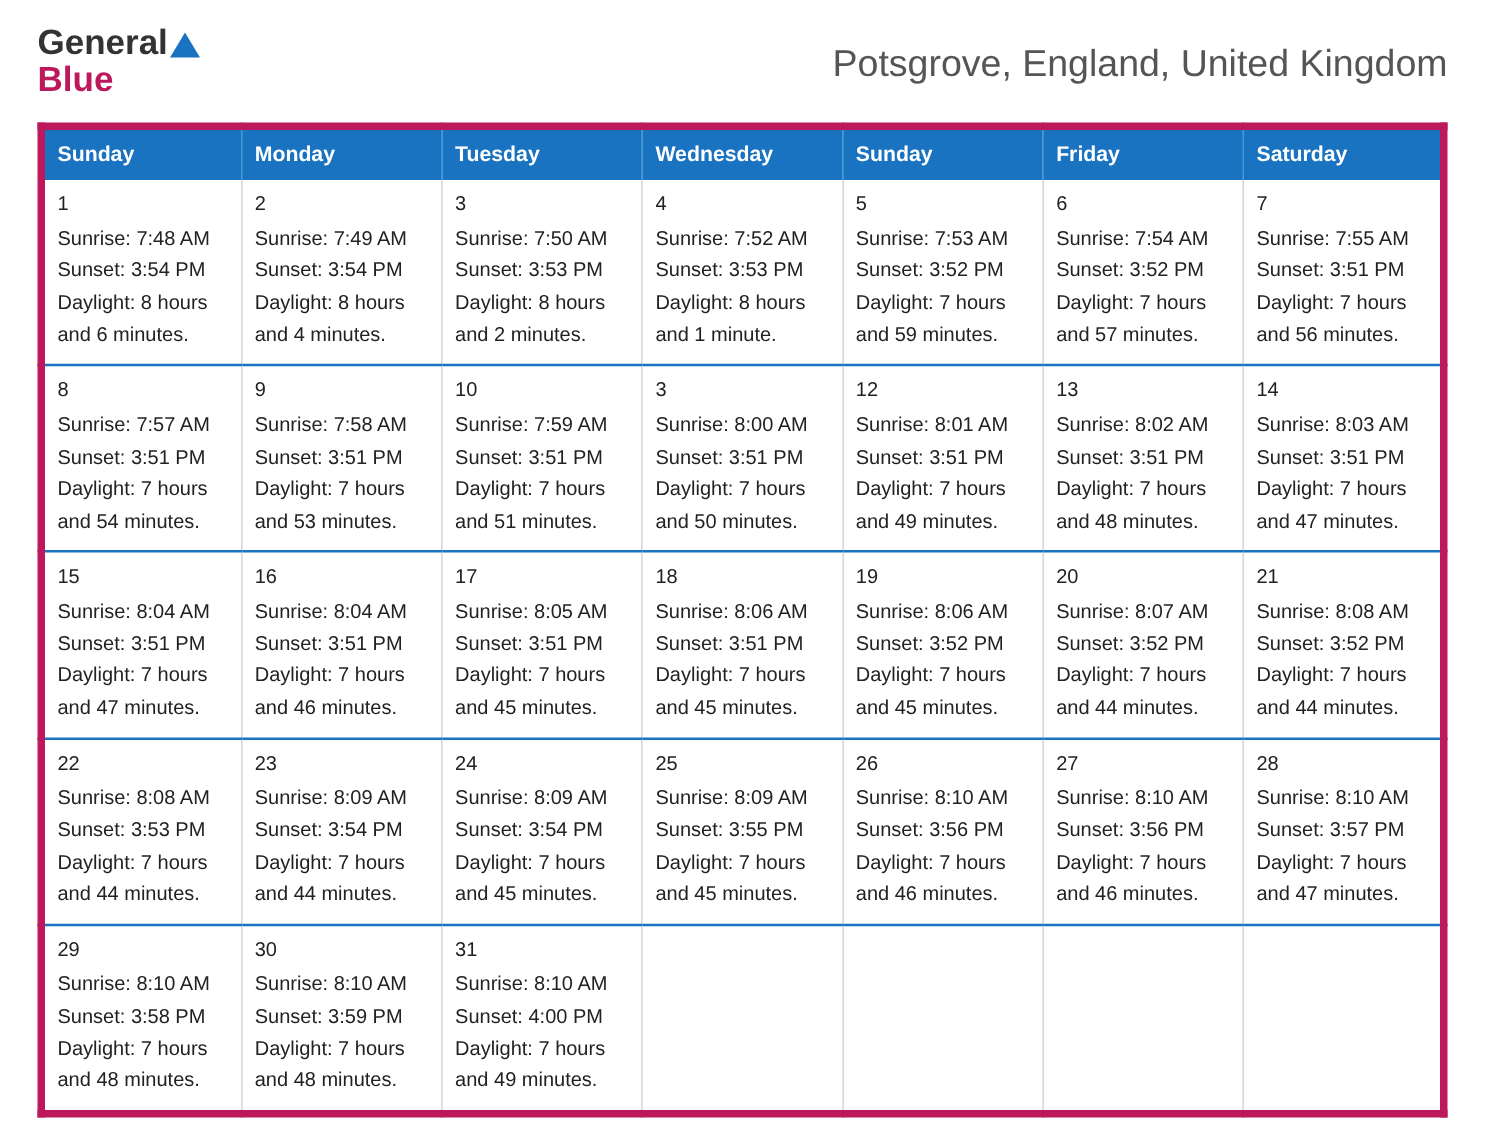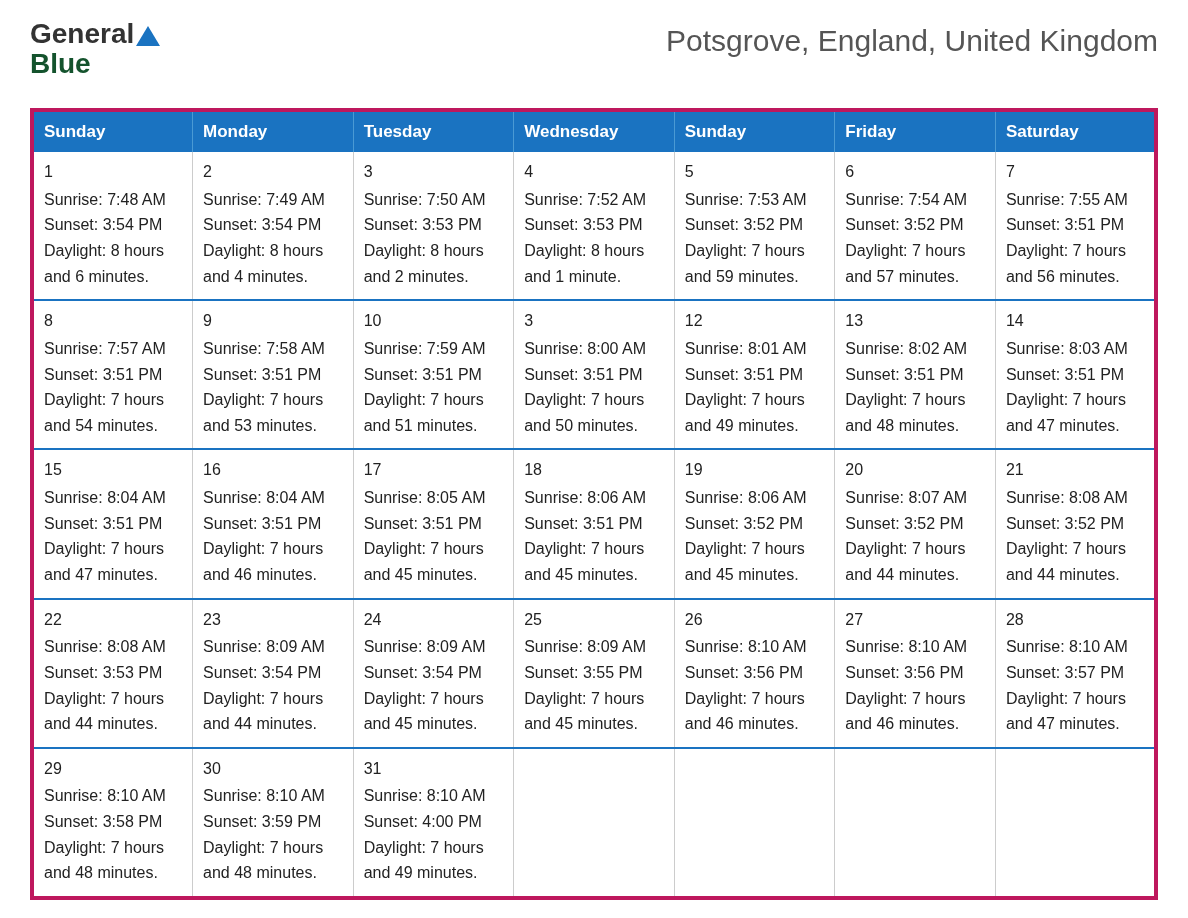--- a/index.html
+++ b/index.html
@@ -7,22 +7,22 @@
       font-family: Arial, Helvetica, sans-serif;
       background: #fff;
       color: #222;
       width: 1188px;
       min-height: 918px;
       padding: 20px 30px 30px 30px;
     }
     .header {
       display: flex;
       justify-content: space-between;
-      align-items: flex-start;
-      margin-bottom: 28px;
+      align-items: center;
+      margin-bottom: 18px;
     }
     .logo {
       display: flex;
       flex-direction: column;
       align-items: flex-start;
     }
     .logo-text {
       display: flex;
       align-items: flex-end;
       font-size: 28px;
@@ -34,42 +34,42 @@
     .logo-triangle {
       display: inline-block;
       width: 0;
       height: 0;
       border-left: 12px solid transparent;
       border-right: 12px solid transparent;
       border-bottom: 20px solid #1a73c1;
       margin: 0 2px 2px 2px;
     }
     .logo-blue {
-      color: #14532d;
+      color: #be185d;
       font-size: 28px;
       font-weight: bold;
     }
     .title-block {
       text-align: right;
     }
     .month-title {
       font-size: 52px;
       font-weight: normal;
       color: #222;
       line-height: 1.1;
     }
     .location {
       font-size: 30px;
       color: #555;
       margin-top: 4px;
     }
     .calendar {
       width: 100%;
       border-collapse: collapse;
-      border: 4px solid #be185d;
+      border: 6px solid #be185d;
     }
     .calendar th {
       background: #1a73c1;
       color: #fff;
       font-size: 17px;
       font-weight: bold;
       padding: 10px 10px;
       text-align: left;
       border-right: 1px solid #4a9ad4;
     }

